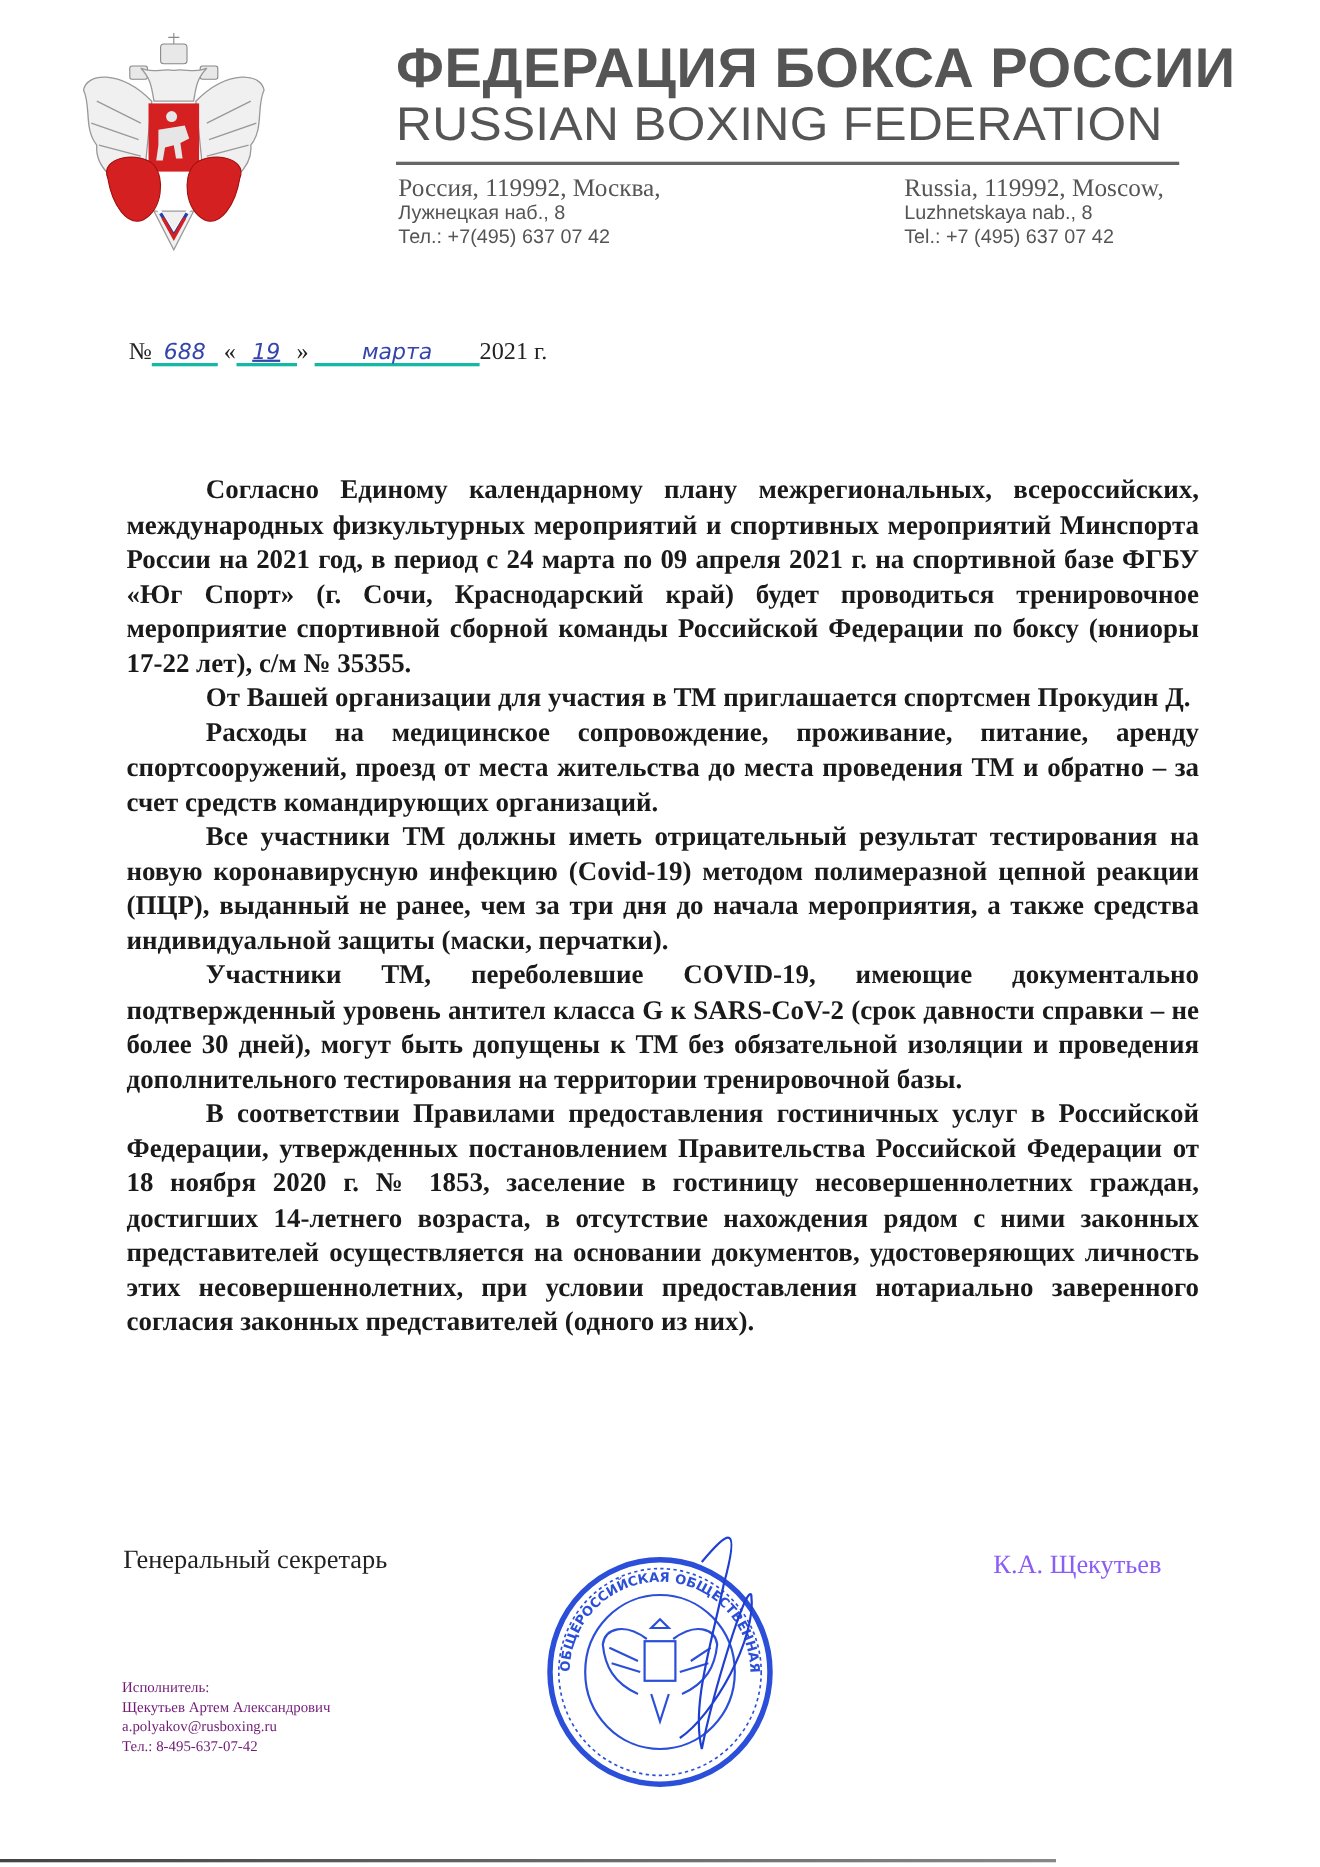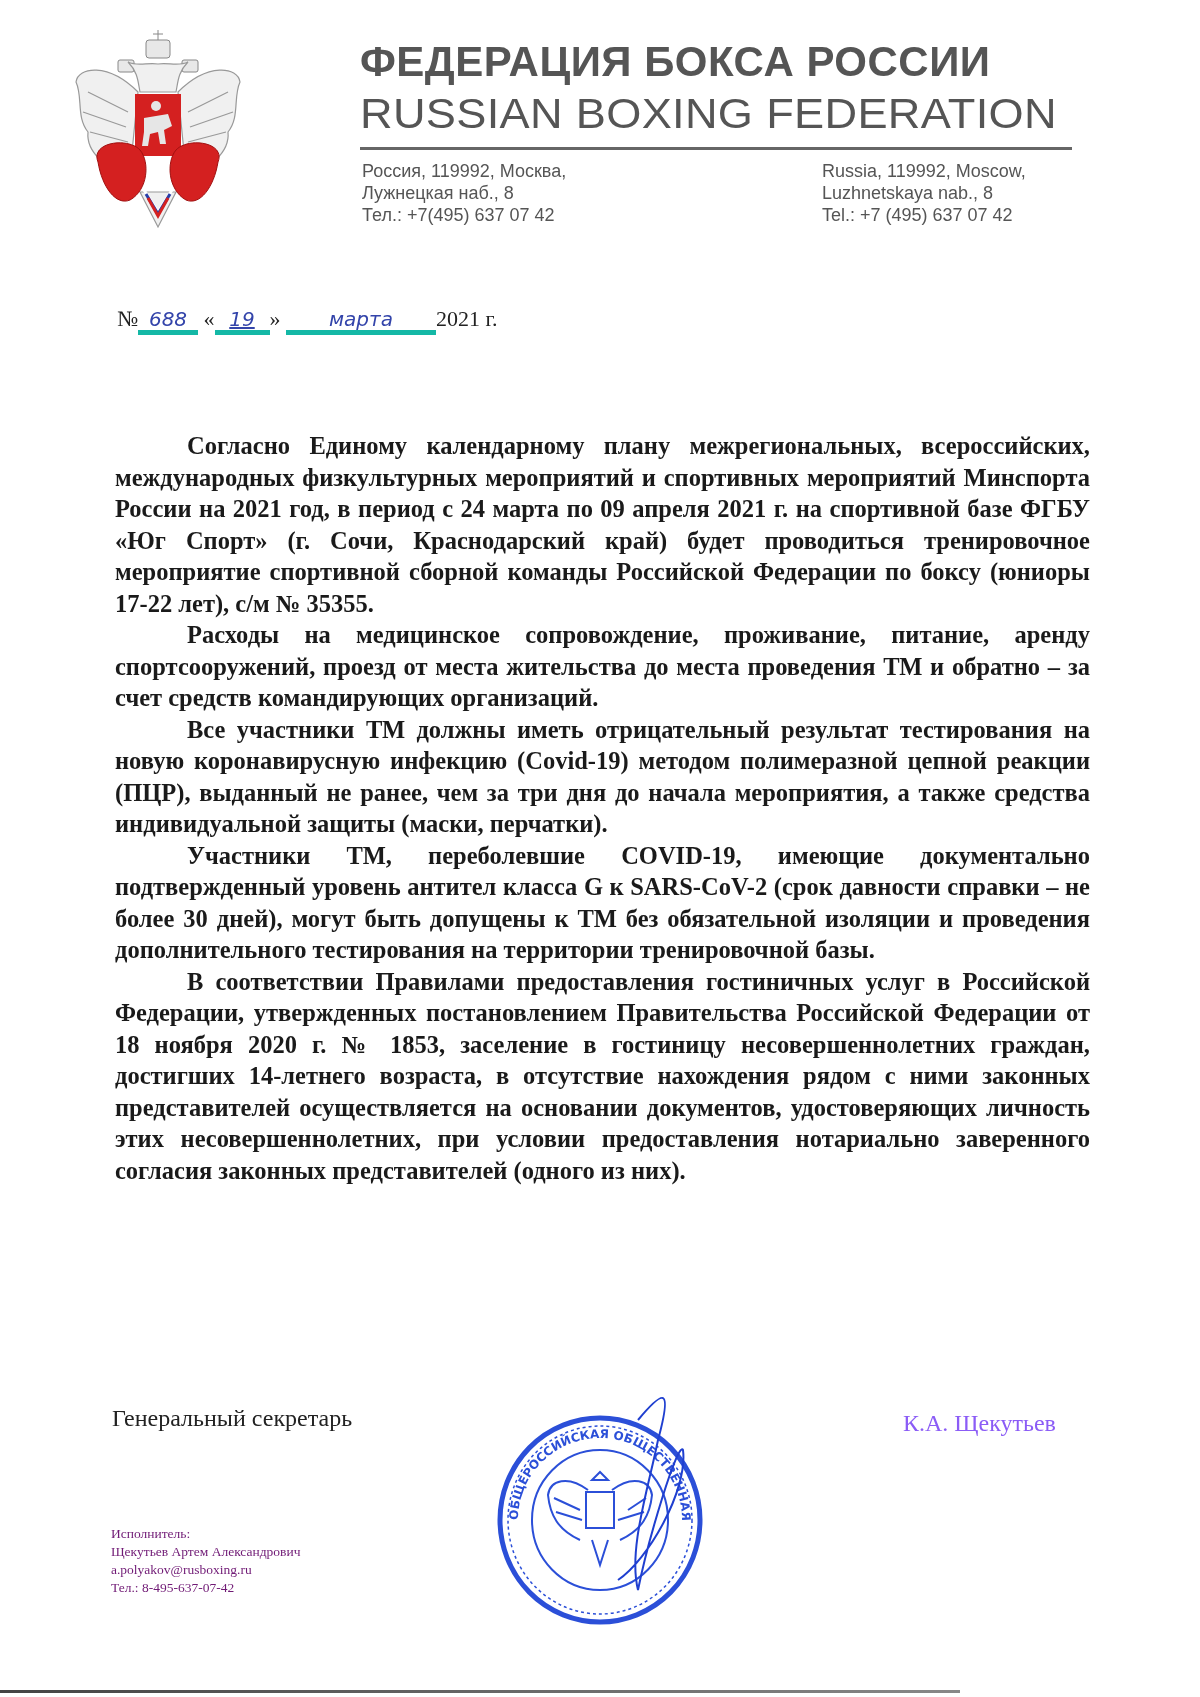--- a/index.html
+++ b/index.html
@@ -2,31 +2,31 @@
 <html><head>
   <meta charset="utf-8">
   <style>
     html, body { margin: 0; padding: 0; background: #ffffff; }
     body { width: 1200px; height: 1697px; position: relative; overflow: hidden; color: #111; }
     .page { position: absolute; left: 0; top: 0; width: 1200px; height: 1697px; background: #fff; }
 
     
     .emblem { position: absolute; left: 68px; top: 22px; width: 180px; height: 210px; }
     .org-title { position: absolute; left: 360px; top: 36px; width: 712px; font-family: "Liberation Sans", sans-serif; color: #555; }
-    .org-title .ru { font-size: 42px; font-weight: bold; letter-spacing: 0.5px; line-height: 52px; white-space: nowrap; }
+    .org-title .ru { font-size: 51px; font-weight: bold; letter-spacing: 0.5px; line-height: 52px; white-space: nowrap; }
     .org-title .en { font-size: 43px; font-weight: normal; line-height: 50px; white-space: nowrap; letter-spacing: 0.3px; transform: scaleX(1.05); transform-origin: left; }
     .header-rule { position: absolute; left: 360px; top: 147px; width: 712px; height: 3px; background: #666; }
     .addr { position: absolute; top: 160px; font-family: "Liberation Sans", sans-serif; color: #555; font-size: 18px; line-height: 22px; }
-    .addr .l1 { font-size: 18px; }
+    .addr .l1 { font-size: 23px; font-family: Liberation Serif, serif; }
     .addr-ru { left: 362px; }
     .addr-en { left: 822px; }
 
     
     .dateline { position: absolute; left: 117px; top: 306px; font-family: "Liberation Serif", serif; font-size: 22px; color: #222; white-space: nowrap; }
-    .blank { display: inline-block; border-bottom: 5px solid #14b8a6; text-align: center; font-family: "DejaVu Sans", sans-serif; font-style: italic; color: #3344aa; font-size: 20px; line-height: 22px; vertical-align: baseline; }
+    .blank { display: inline-block; border-bottom: 3px solid #14b8a6; text-align: center; font-family: "DejaVu Sans", sans-serif; font-style: italic; color: #3344aa; font-size: 20px; line-height: 22px; vertical-align: baseline; }
     .blank.num { width: 60px; }
     .blank.day { width: 55px; text-decoration: underline; }
     .blank.mon { width: 150px; }
 
     
     .recipient { position: absolute; right: 110px; top: 360px; font-family: "Liberation Serif", serif; font-size: 24px; color: #222; white-space: nowrap; }
 
     
     .body { position: absolute; left: 115px; top: 430px; width: 975px; font-family: "Liberation Serif", serif; font-size: 24.5px; line-height: 31.5px; color: #1a1a1a; }
     .body p { margin: 0; text-align: justify; text-indent: 72px; font-weight: bold; }
@@ -97,20 +97,21 @@
 
   <div class="dateline">
     <span>№</span><span class="blank num">688</span>
     <span>«</span><span class="blank day">19</span><span>»</span>
     <span class="blank mon">марта</span><span>2021 г.</span>
   </div>
 
 
   <div class="body">
     <p>Согласно Единому календарному плану межрегиональных, всероссийских, международных физкультурных мероприятий и спортивных мероприятий Минспорта России на 2021 год, в период с 24 марта по 09 апреля 2021 г. на спортивной базе ФГБУ «Юг Спорт» (г. Сочи, Краснодарский край) будет проводиться тренировочное мероприятие спортивной сборной команды Российской Федерации по боксу (юниоры 17-22 лет), с/м № 35355.</p>
+    <p>От Вашей организации для участия в ТМ приглашается спортсмен Прокудин Д.</p>
     <p>Расходы на медицинское сопровождение, проживание, питание, аренду спортсооружений, проезд от места жительства до места проведения ТМ и обратно – за счет средств командирующих организаций.</p>
     <p>Все участники ТМ должны иметь отрицательный результат тестирования на новую коронавирусную инфекцию (Covid-19) методом полимеразной цепной реакции (ПЦР), выданный не ранее, чем за три дня до начала мероприятия, а также средства индивидуальной защиты (маски, перчатки).</p>
     <p>Участники ТМ, переболевшие COVID-19, имеющие документально подтвержденный уровень антител класса G к SARS-CoV-2 (срок давности справки – не более 30 дней), могут быть допущены к ТМ без обязательной изоляции и проведения дополнительного тестирования на территории тренировочной базы.</p>
     <p>В соответствии Правилами предоставления гостиничных услуг в Российской Федерации, утвержденных постановлением Правительства Российской Федерации от 18 ноября 2020 г. № 1853, заселение в гостиницу несовершеннолетних граждан, достигших 14-летнего возраста, в отсутствие нахождения рядом с ними законных представителей осуществляется на основании документов, удостоверяющих личность этих несовершеннолетних, при условии предоставления нотариально заверенного согласия законных представителей (одного из них).</p>
   </div>
 
   <div class="sig-title">Генеральный секретарь</div>
 
   <svg class="stamp" viewBox="0 0 225 250">
     <defs>

